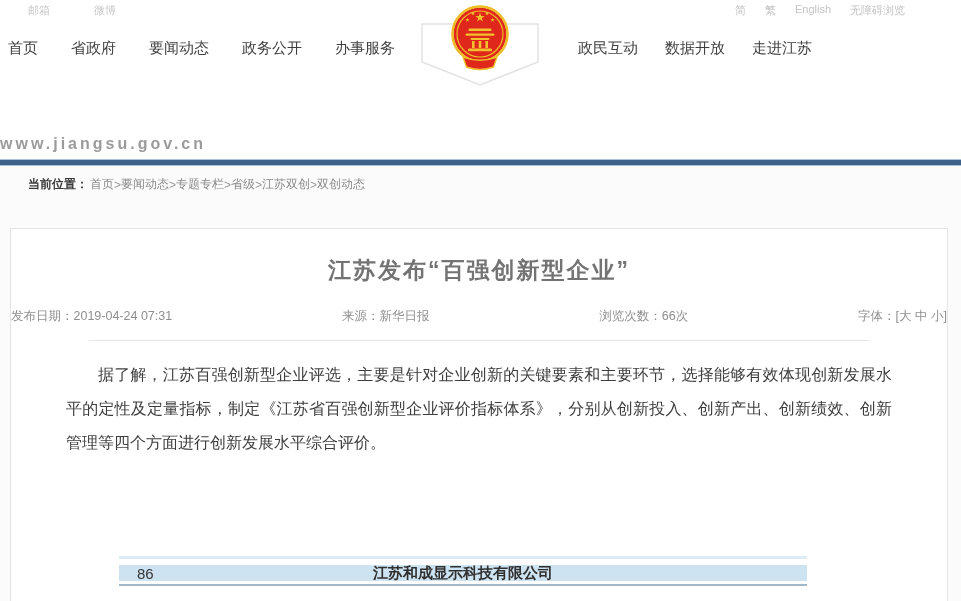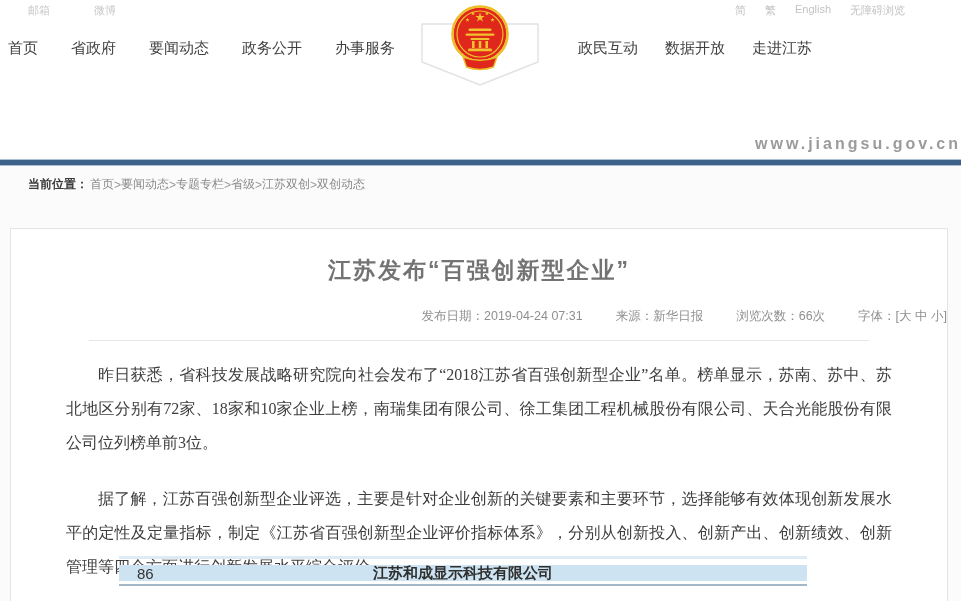--- a/index.html
+++ b/index.html
@@ -19,40 +19,40 @@
   .nav-left { position:absolute; top:39px; left:8px; display:flex; gap:33px;
     font-size:15px; color:#404040; }
   .nav-right { position:absolute; top:39px; left:578px; display:flex; gap:27px;
     font-size:15px; color:#404040; }
   .nav-left span, .nav-right span { cursor:pointer; white-space:nowrap; }
   
   .badge { position:absolute; left:421px; top:23px; width:118px; height:64px; }
   .emblem { position:absolute; left:448px; top:5px; width:64px; height:68px; }
   .site-title { position:absolute; top:88px; left:0; width:100%; text-align:center;
     font-size:37px; font-weight:bold; color:#cd2a1f; letter-spacing:6px; }
-  .site-url { position:absolute; top:135px; left:0; width:100%; text-align:right;
+  .site-url { position:absolute; top:135px; left:0; width:100%; text-align:left;
     font-size:16px; font-weight:bold; color:#9b9b9b; letter-spacing:3px; }
   
   .blue-bar { position:absolute; top:159px; left:0; width:961px; height:7px;
     background:#3e6189; border-top:1px solid #a9c0d6; border-bottom:1px solid #a9c0d6; }
   
   .lower-bg { position:absolute; top:166px; left:0; width:961px; height:435px;
     background:#fbfbfb; }
   
   .breadcrumb { position:absolute; top:176px; left:28px; display:flex; 
     align-items:center; font-size:12px; color:#8a8a8a; }
   .breadcrumb .bc-label { font-weight:bold; color:#3a3a3a; margin-right:2px; }
   .breadcrumb .bc-item { cursor:pointer; }
   .breadcrumb .bc-sep { color:#9a9a9a; }
   
   .content-box { position:absolute; left:10px; top:228px; width:938px; height:400px;
     background:#ffffff; border:1px solid #e5e5e5; }
   .article-title { margin-top:26px; text-align:center; font-size:23px;
     color:#737373; font-weight:600; letter-spacing:2px; }
-  .article-meta { margin-top:22px; display:flex; justify-content:flex-end; gap:33px;
+  .article-meta { margin-top:22px; display:flex; justify-content:space-between; gap:33px;
     font-size:12.5px; color:#8f8f8f; }
   .article-meta .meta-item { white-space:nowrap; }
   .font-controls { cursor:pointer; }
   .meta-divider { margin:15px 78px 0 78px; border-top:1px solid #e6e6e6; height:0; }
   .article-body { padding:17px 55px 0 55px; font-size:16px; color:#3d3d3d;
     line-height:34px; font-family:"Liberation Serif","DejaVu Serif",serif;
     text-align:justify; }
   .article-body p { text-indent:2em; }
   .article-body p + p { margin-top:22px; }
   
@@ -153,21 +153,20 @@
         <span>浏览次数：</span><span>66次</span>
       </span>
       <span class="meta-item">
         <span>字体：</span><span class="font-controls">[大 中 小]</span>
       </span>
     </div>
 
     <div class="meta-divider"></div>
 
     <div class="article-body">
-      <p>昨日获悉，省科技发展战略研究院向社会发布了“2018江苏省百强创新型企业”名单。榜单显示，苏南、苏中、苏北地区分别有72家、18家和10家企业上榜，南瑞集团有限公司、徐工集团工程机械股份有限公司、天合光能股份有限公司位列榜单前3位。</p>
       <p>据了解，江苏百强创新型企业评选，主要是针对企业创新的关键要素和主要环节，选择能够有效体现创新发展水平的定性及定量指标，制定《江苏省百强创新型企业评价指标体系》，分别从创新投入、创新产出、创新绩效、创新管理等四个方面进行创新发展水平综合评价。</p>
     </div>
 
     <div class="rank-strip">
       <div class="strip-sliver"></div>
       <div class="strip-gap"></div>
       <div class="strip-row">
         <span class="rank">86</span>
         <span class="company">江苏和成显示科技有限公司</span>
       </div>

